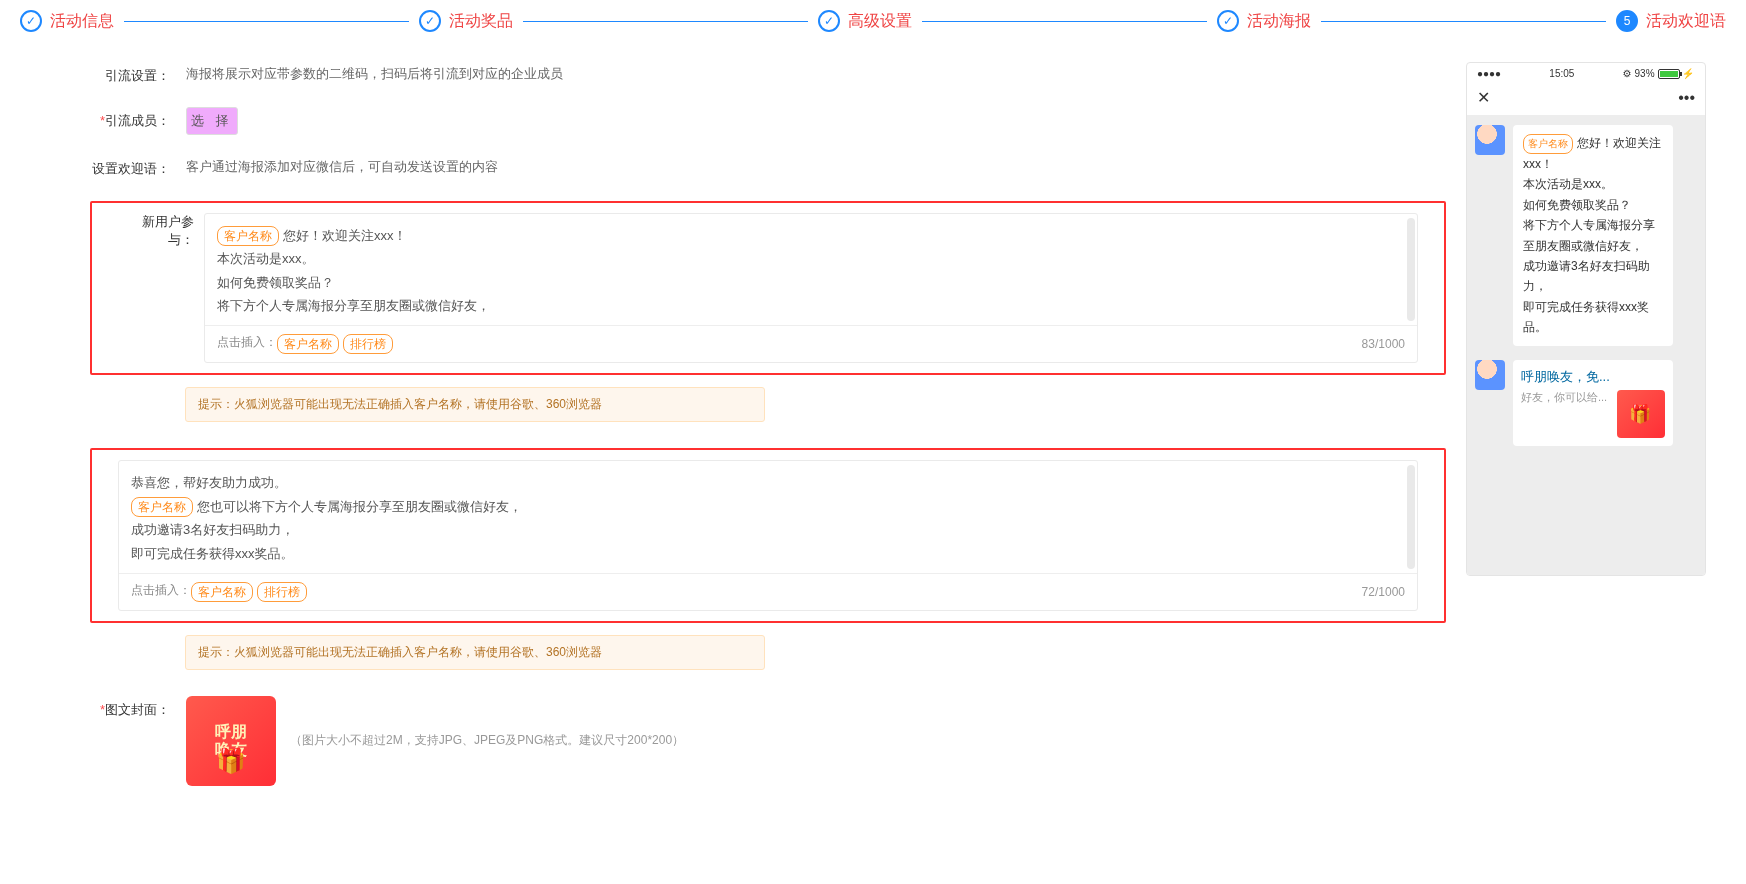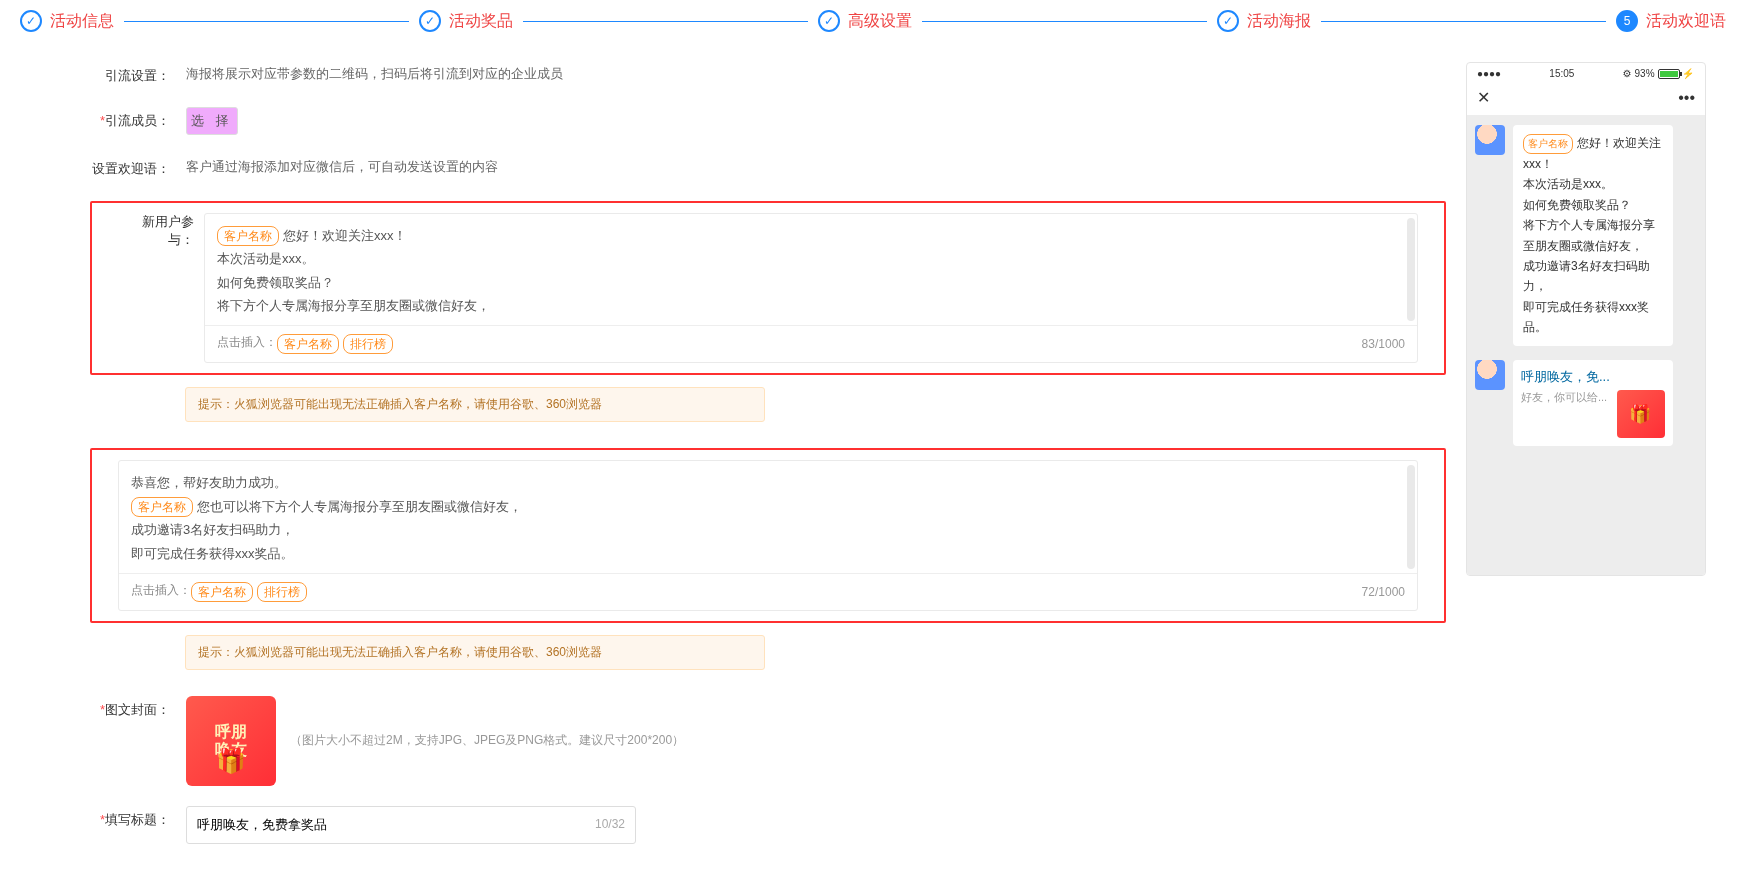--- a/index.html
+++ b/index.html
@@ -340,29 +340,20 @@
       <div class="form-label"><span class="req">*</span><span>图文封面：</span></div>
       <div class="form-content" style="display:flex;align-items:center;">
         <div class="cover-thumb">
             <span style="white-space:pre;text-align:center;line-height:1.1;">呼朋
 唤友</span>
           </div>
         <span class="cover-hint">（图片大小不超过2M，支持JPG、JPEG及PNG格式。建议尺寸200*200）</span>
       </div>
     </div>
 
-    <div class="form-row">
-      <div class="form-label"><span class="req">*</span><span>填写标题：</span></div>
-      <div class="form-content">
-        <div class="title-input">
-          <input type="text" value="呼朋唤友，免费拿奖品" style="">
-          <span class="title-counter">10/32</span>
-        </div>
-      </div>
-    </div>
 
   </div>
 
   <div class="preview-col">
     <div class="phone">
       <div class="phone-status">
         <span>●●●●</span>
         <span>15:05</span>
         <span class="battery">
           <span>⚙</span>

